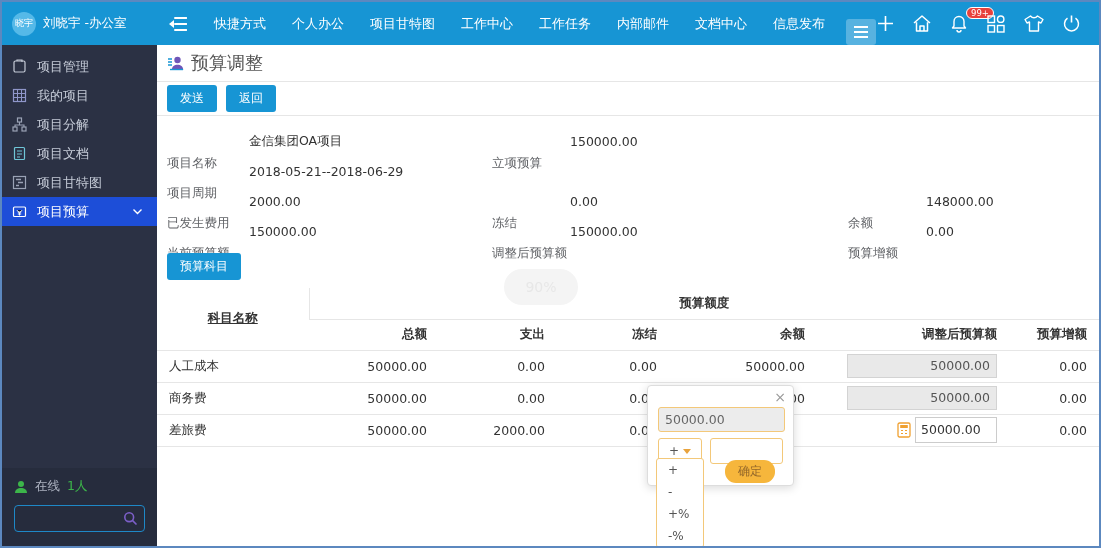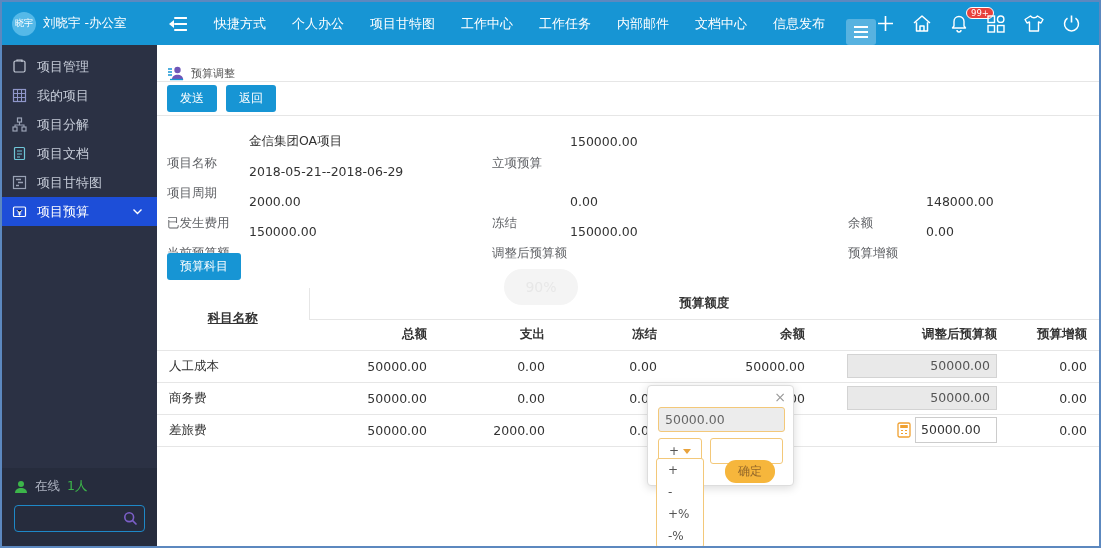--- a/index.html
+++ b/index.html
@@ -38,21 +38,21 @@
   .submenu-item.active { background:#1795d4; color:#fff; }
   .sidebar-bottom { margin-top:auto; background:#262c3d; padding:10px 12px 14px; }
   .online-row { display:flex; align-items:center; gap:7px; font-size:12.5px; color:#aeb4c2; margin-bottom:10px; }
   .online-count { color:#3cb54a; }
   .side-search { position:relative; }
   .side-search input { width:100%; height:27px; background:transparent; border:1px solid #1e88c7; border-radius:4px; color:#ccc; padding:0 26px 0 8px; font-size:12px; outline:none; }
   .side-search svg { position:absolute; right:7px; top:6px; }
 
   
   .main { flex:1; position:relative; background:#fff; overflow:hidden; }
-  .page-header { height:37px; display:flex; align-items:flex-end; gap:7px; padding-left:10px; border-bottom:1px solid #e6e6e6; color:#555; font-size:11px; }
+  .page-header { height:37px; display:flex; align-items:center; gap:7px; padding-left:10px; border-bottom:1px solid #e6e6e6; color:#555; font-size:18px; }
   .toolbar { height:34px; display:flex; align-items:center; gap:9px; padding-left:10px; border-bottom:1px solid #e6e6e6; }
   .btn-blue { background:#1795d4; color:#fff; border:none; border-radius:3px; font-size:12px; padding:5px 13px; cursor:pointer; font-family:inherit; }
   .form { padding:10px 10px 2px; }
   .form-row { display:flex; align-items:center; height:30px; font-size:12.5px; }
   .fl { color:#606266; white-space:nowrap;margin-top:44px; }
   .l1 { width:82px; } .v1 { width:243px; } .l2 { width:78px; } .v2 { width:278px; } .l3 { width:78px; } .v3 { flex:1; }
   .subject-btn-row { padding:5px 10px 8px; }
 
   table.budget { width:100%; border-collapse:collapse; font-size:12.5px; }
   table.budget th, table.budget td { border-bottom:1px solid #e6e6e6; padding:0 12px; height:31px; font-weight:bold; }

